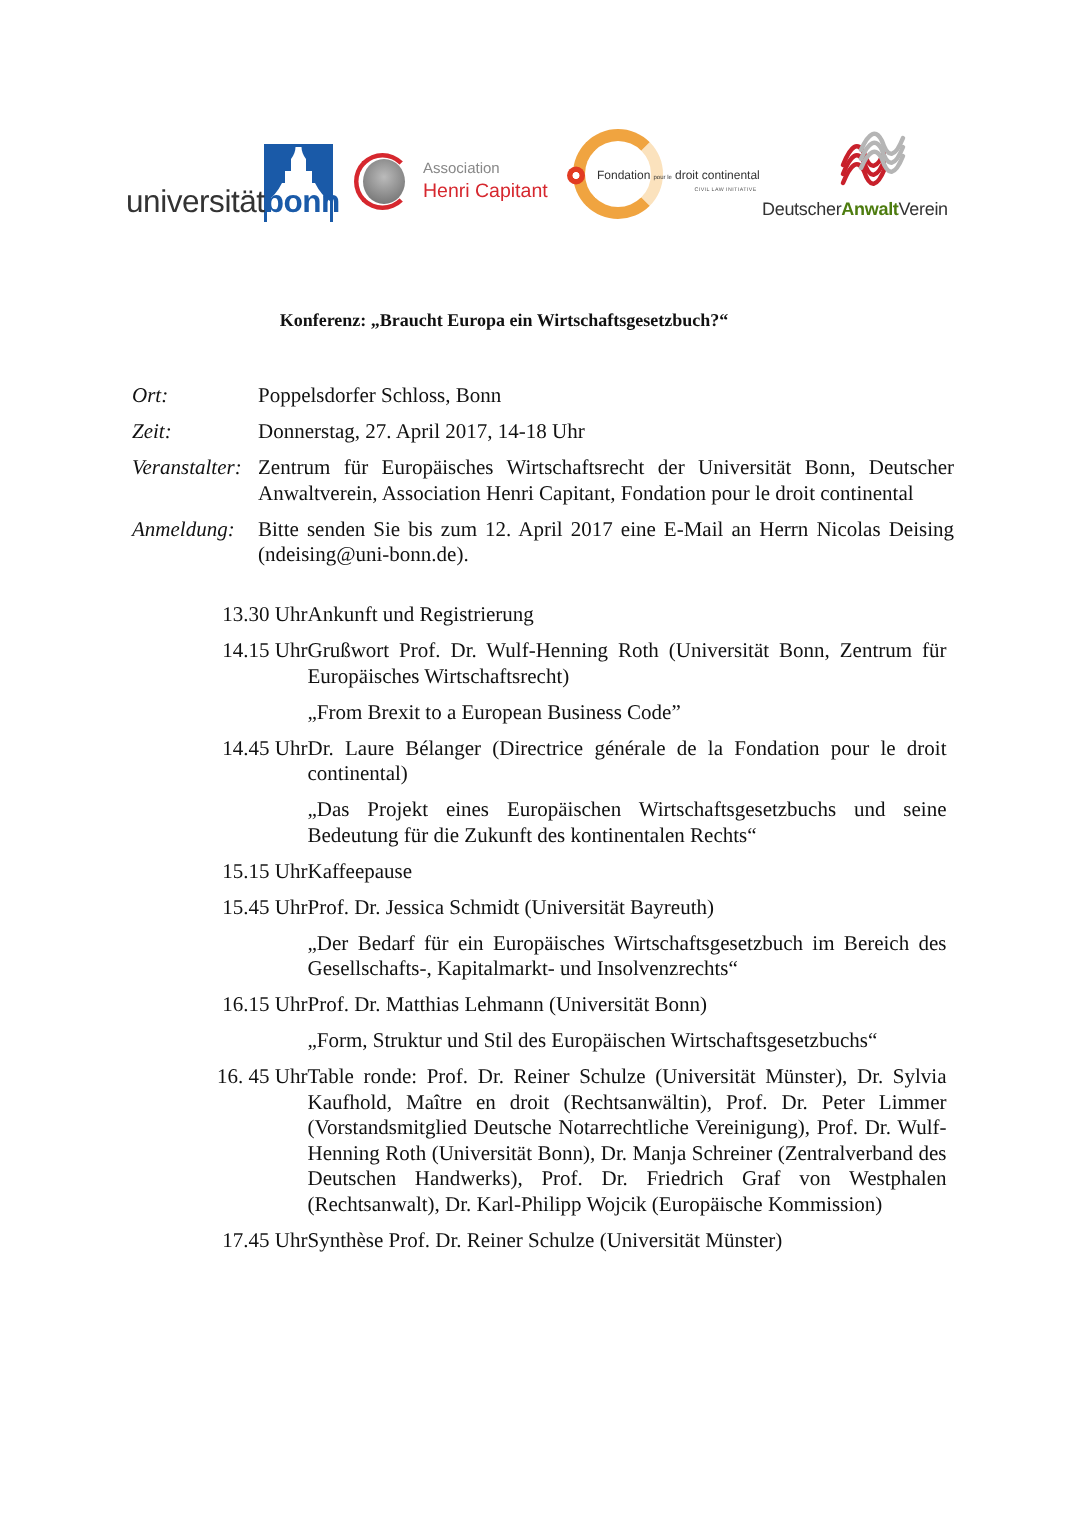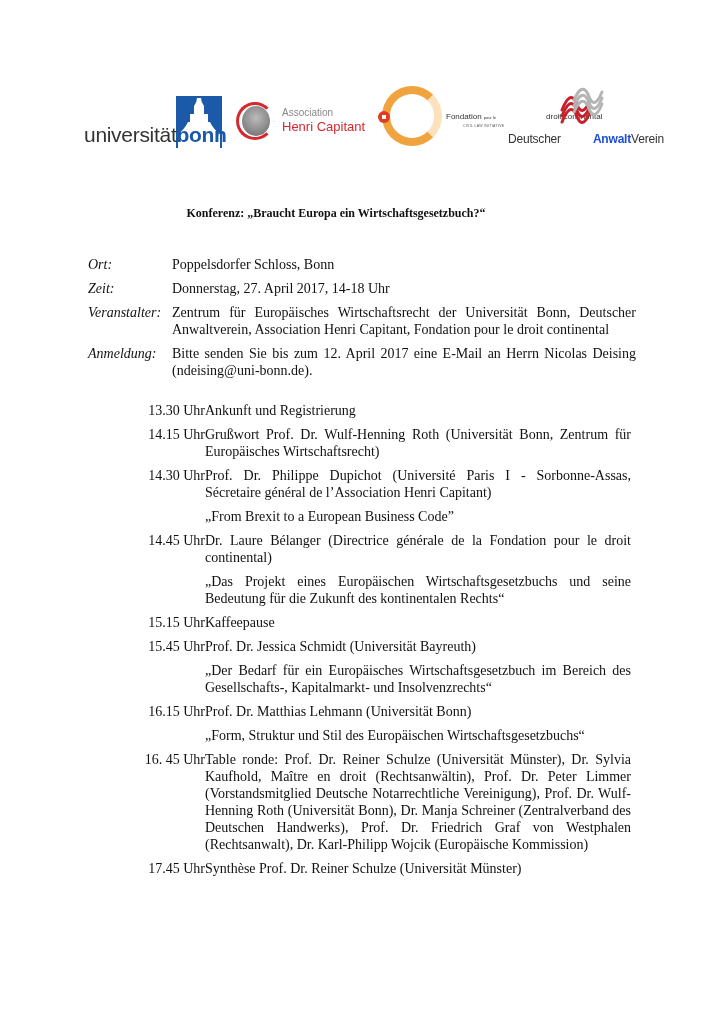--- a/index.html
+++ b/index.html
@@ -17,27 +17,27 @@
   .hc-ring { position: absolute; left: 0; top: 2px; width: 38px; height: 38px; border-radius: 50%; border: 3px solid #d6272e; border-right-color: transparent; box-sizing: border-box; }
   .hc-face { position: absolute; left: 6px; top: 6px; width: 28px; height: 30px; border-radius: 50%; background: radial-gradient(circle at 50% 40%, #bbb, #666); }
   .hc-t1 { position: absolute; left: 46px; top: 7px; font-family: "Liberation Sans", sans-serif; font-size: 10px; color: #888; }
   .hc-t2 { position: absolute; left: 46px; top: 19px; font-family: "Liberation Sans", sans-serif; font-size: 13px; color: #d6272e; white-space: nowrap; }
   
   .fd { left: 378px; top: 4px; width: 130px; height: 66px; }
   .fd-ring { position: absolute; left: 4px; top: 2px; width: 60px; height: 60px; border-radius: 50%; border: 8px solid #f0a440; border-right-color: #fbe2bd; box-sizing: border-box; }
   .fd-dot { position: absolute; left: 0; top: 27px; width: 12px; height: 12px; border-radius: 50%; background: radial-gradient(circle, #fff 0 25%, #e23b22 30%); }
   .fd-t1 { position: absolute; left: 20px; top: 28px; font-family: "Liberation Sans", sans-serif; font-size: 7.5px; color: #333; white-space: nowrap; }
   .fd-t1 small { font-size: 4px; }
-  .fd-t1 span { font-size: 8px; margin-left: 48px; }
+  .fd-t1 span { font-size: 8px; }
   .fd-t2 { position: absolute; left: 85px; top: 40px; font-family: "Liberation Sans", sans-serif; font-size: 3.5px; color: #555; letter-spacing: 0.3px; white-space: nowrap; }
   
   .dav { left: 508px; top: 4px; width: 145px; height: 66px; }
   .dav-mark { position: absolute; left: 48px; top: 0; width: 50px; height: 48px; }
   .dav-text { position: absolute; left: 0; top: 48px; font-family: "Liberation Sans", sans-serif; font-size: 12px; color: #333; white-space: nowrap; letter-spacing: -0.2px; }
-  .dav-text b { color: #1d4ed8; margin-left: 32px; }
+  .dav-text b { color: #4d7c0f; }
 
   .title { position: absolute; top: 206px; left: 0; width: 672px; text-align: center; font-weight: bold; font-size: 12px; }
 
   .info { position: absolute; left: 88px; top: 256px; width: 548px; font-size: 14px; line-height: 17px; }
   .info-row { display: flex; margin-bottom: 7px; }
   .info-label { width: 84px; flex: none; font-style: italic; }
   .info-val { flex: 1; text-align: justify; }
 
   .prog { position: absolute; left: 92px; top: 402px; width: 539px; font-size: 14px; line-height: 17px; }
   .prog-row { display: flex; margin-bottom: 7px; }
@@ -110,24 +110,20 @@
 
 <div class="prog">
   <div class="prog-row">
     <div class="prog-time">13.30 Uhr</div>
     <div class="prog-desc">Ankunft und Registrierung</div>
   </div>
   <div class="prog-row">
     <div class="prog-time">14.15 Uhr</div>
     <div class="prog-desc">Grußwort Prof. Dr. Wulf-Henning Roth (Universität Bonn, Zentrum für Europäisches Wirtschaftsrecht)</div>
   </div>
-  <div class="prog-row">
-    <div class="prog-time">14.30 Uhr</div>
-    <div class="prog-desc">Prof. Dr. Philippe Dupichot (Université Paris I - Sorbonne-Assas, Sécretaire général de l’Association Henri Capitant)</div>
-  </div>
   <div class="prog-sub">„From Brexit to a European Business Code”</div>
   <div class="prog-row">
     <div class="prog-time">14.45 Uhr</div>
     <div class="prog-desc">Dr. Laure Bélanger (Directrice générale de la Fondation pour le droit continental)</div>
   </div>
   <div class="prog-sub">„Das Projekt eines Europäischen Wirtschaftsgesetzbuchs und seine Bedeutung für die Zukunft des kontinentalen Rechts“</div>
   <div class="prog-row">
     <div class="prog-time">15.15 Uhr</div>
     <div class="prog-desc">Kaffeepause</div>
   </div>

